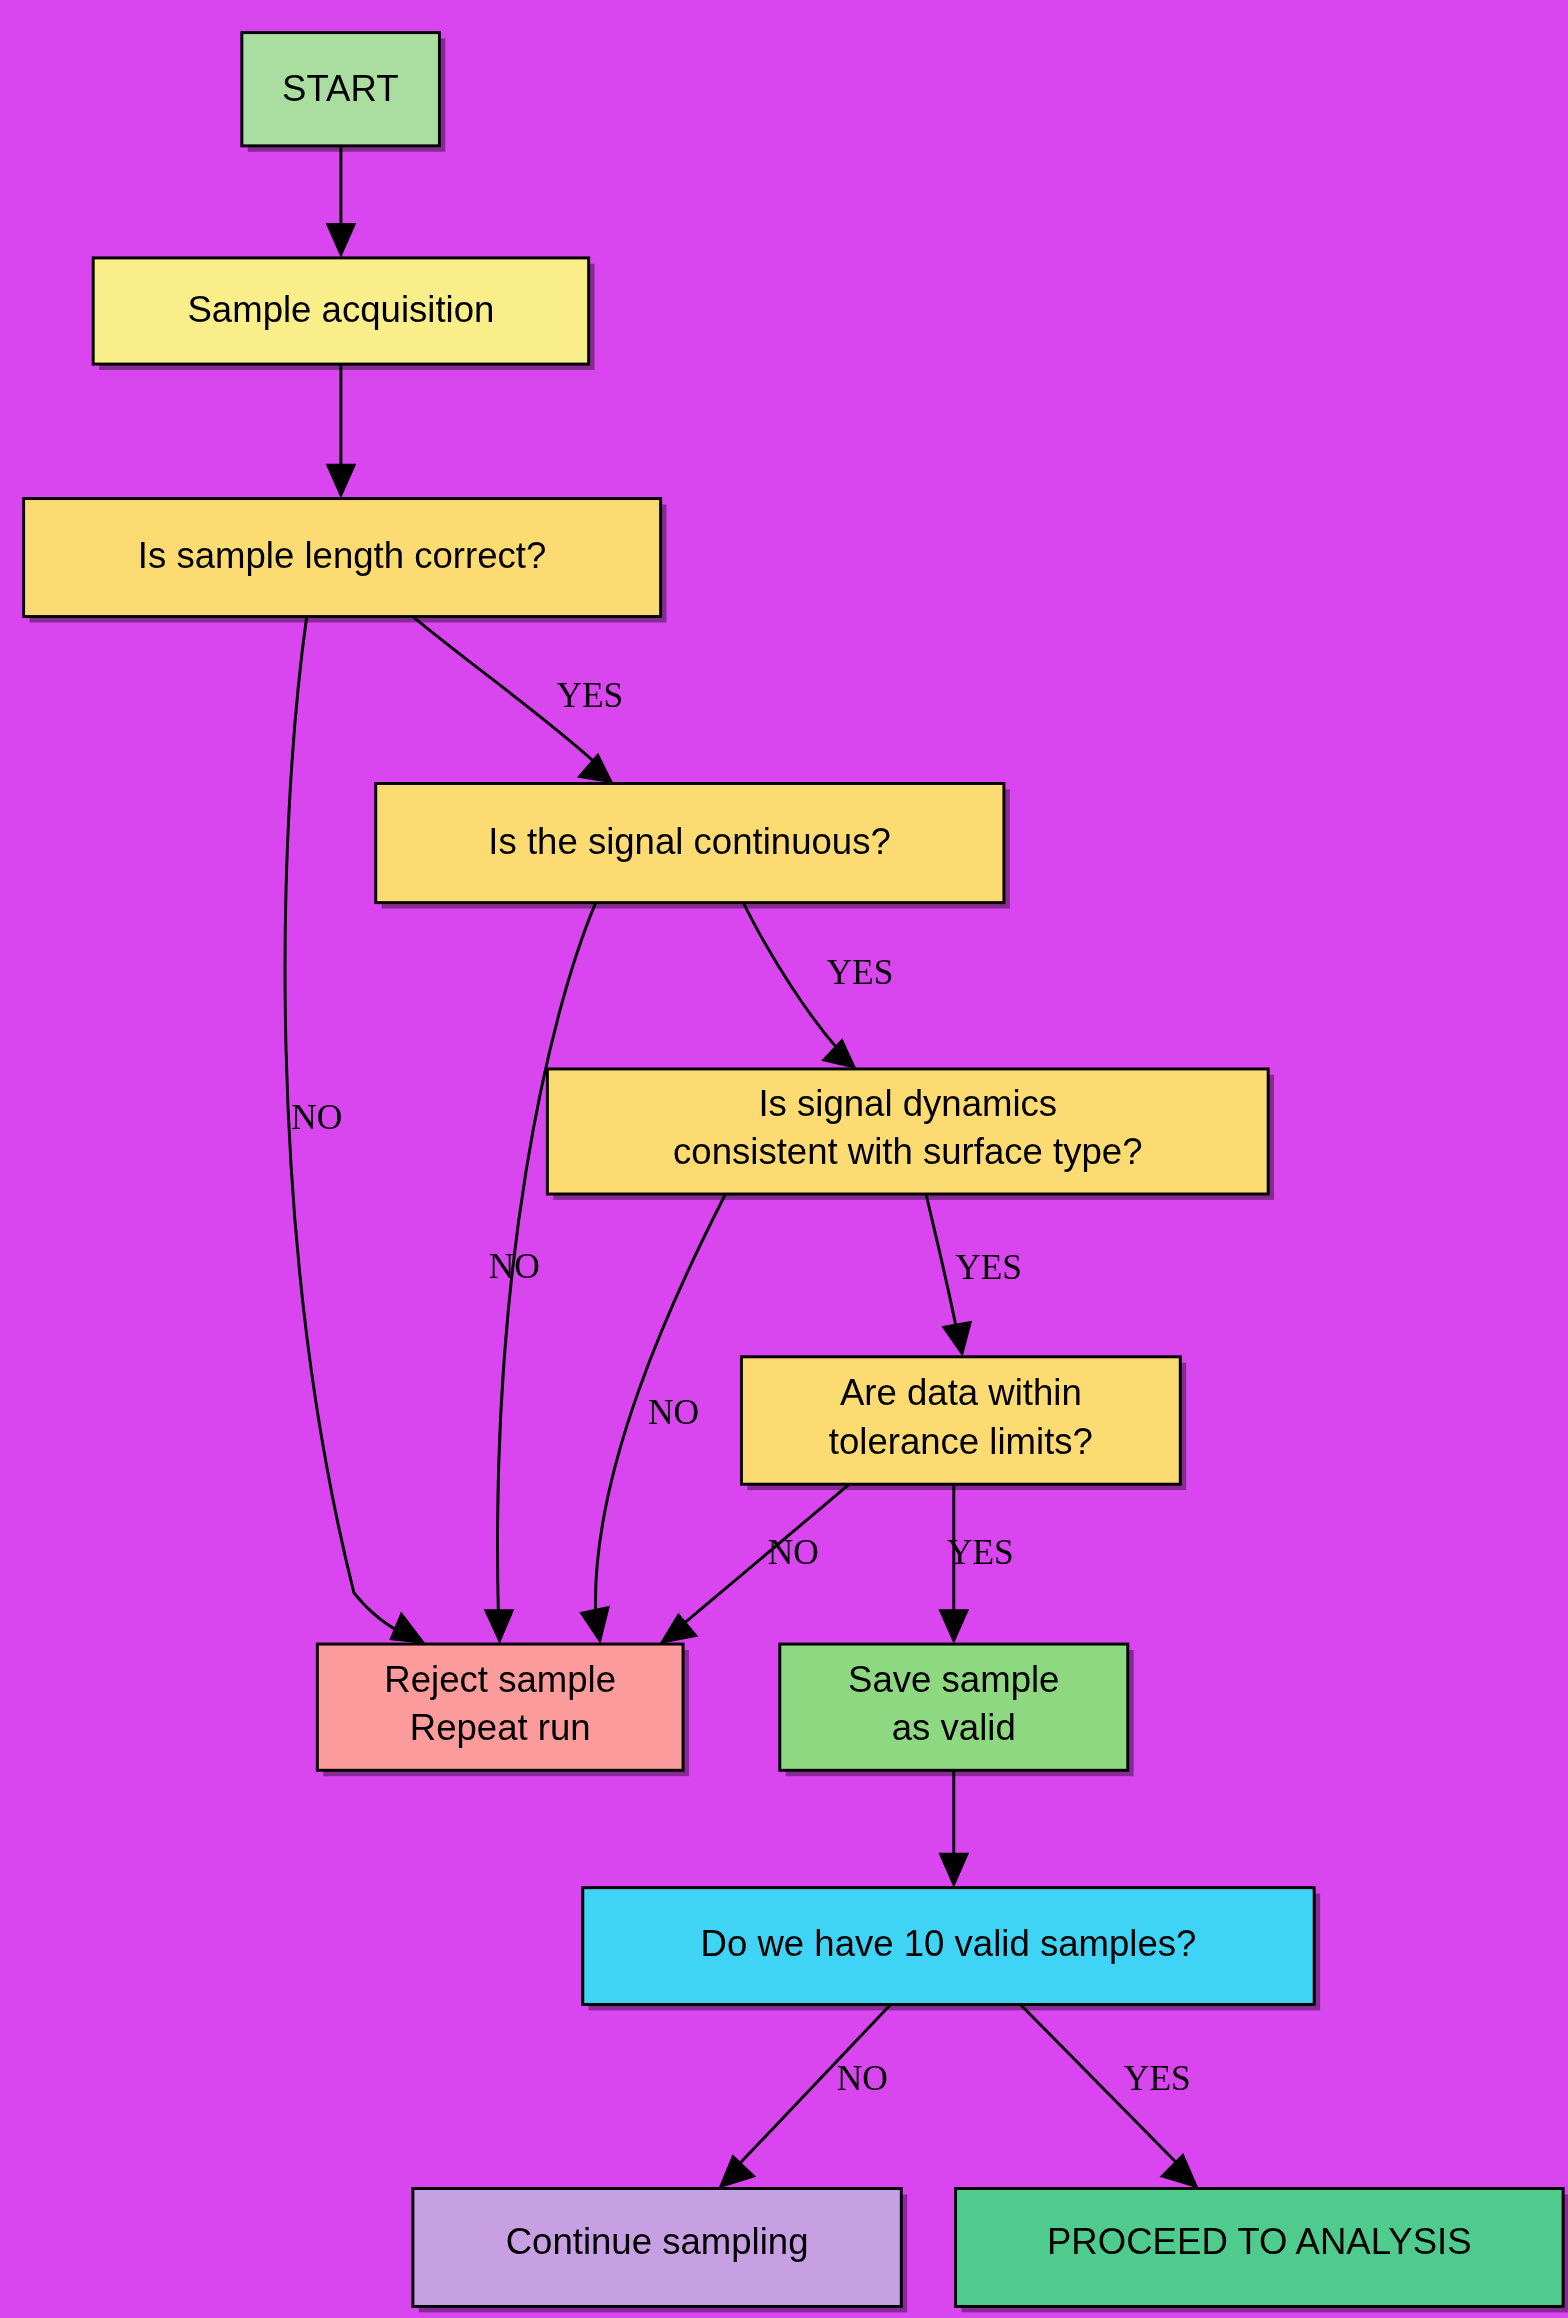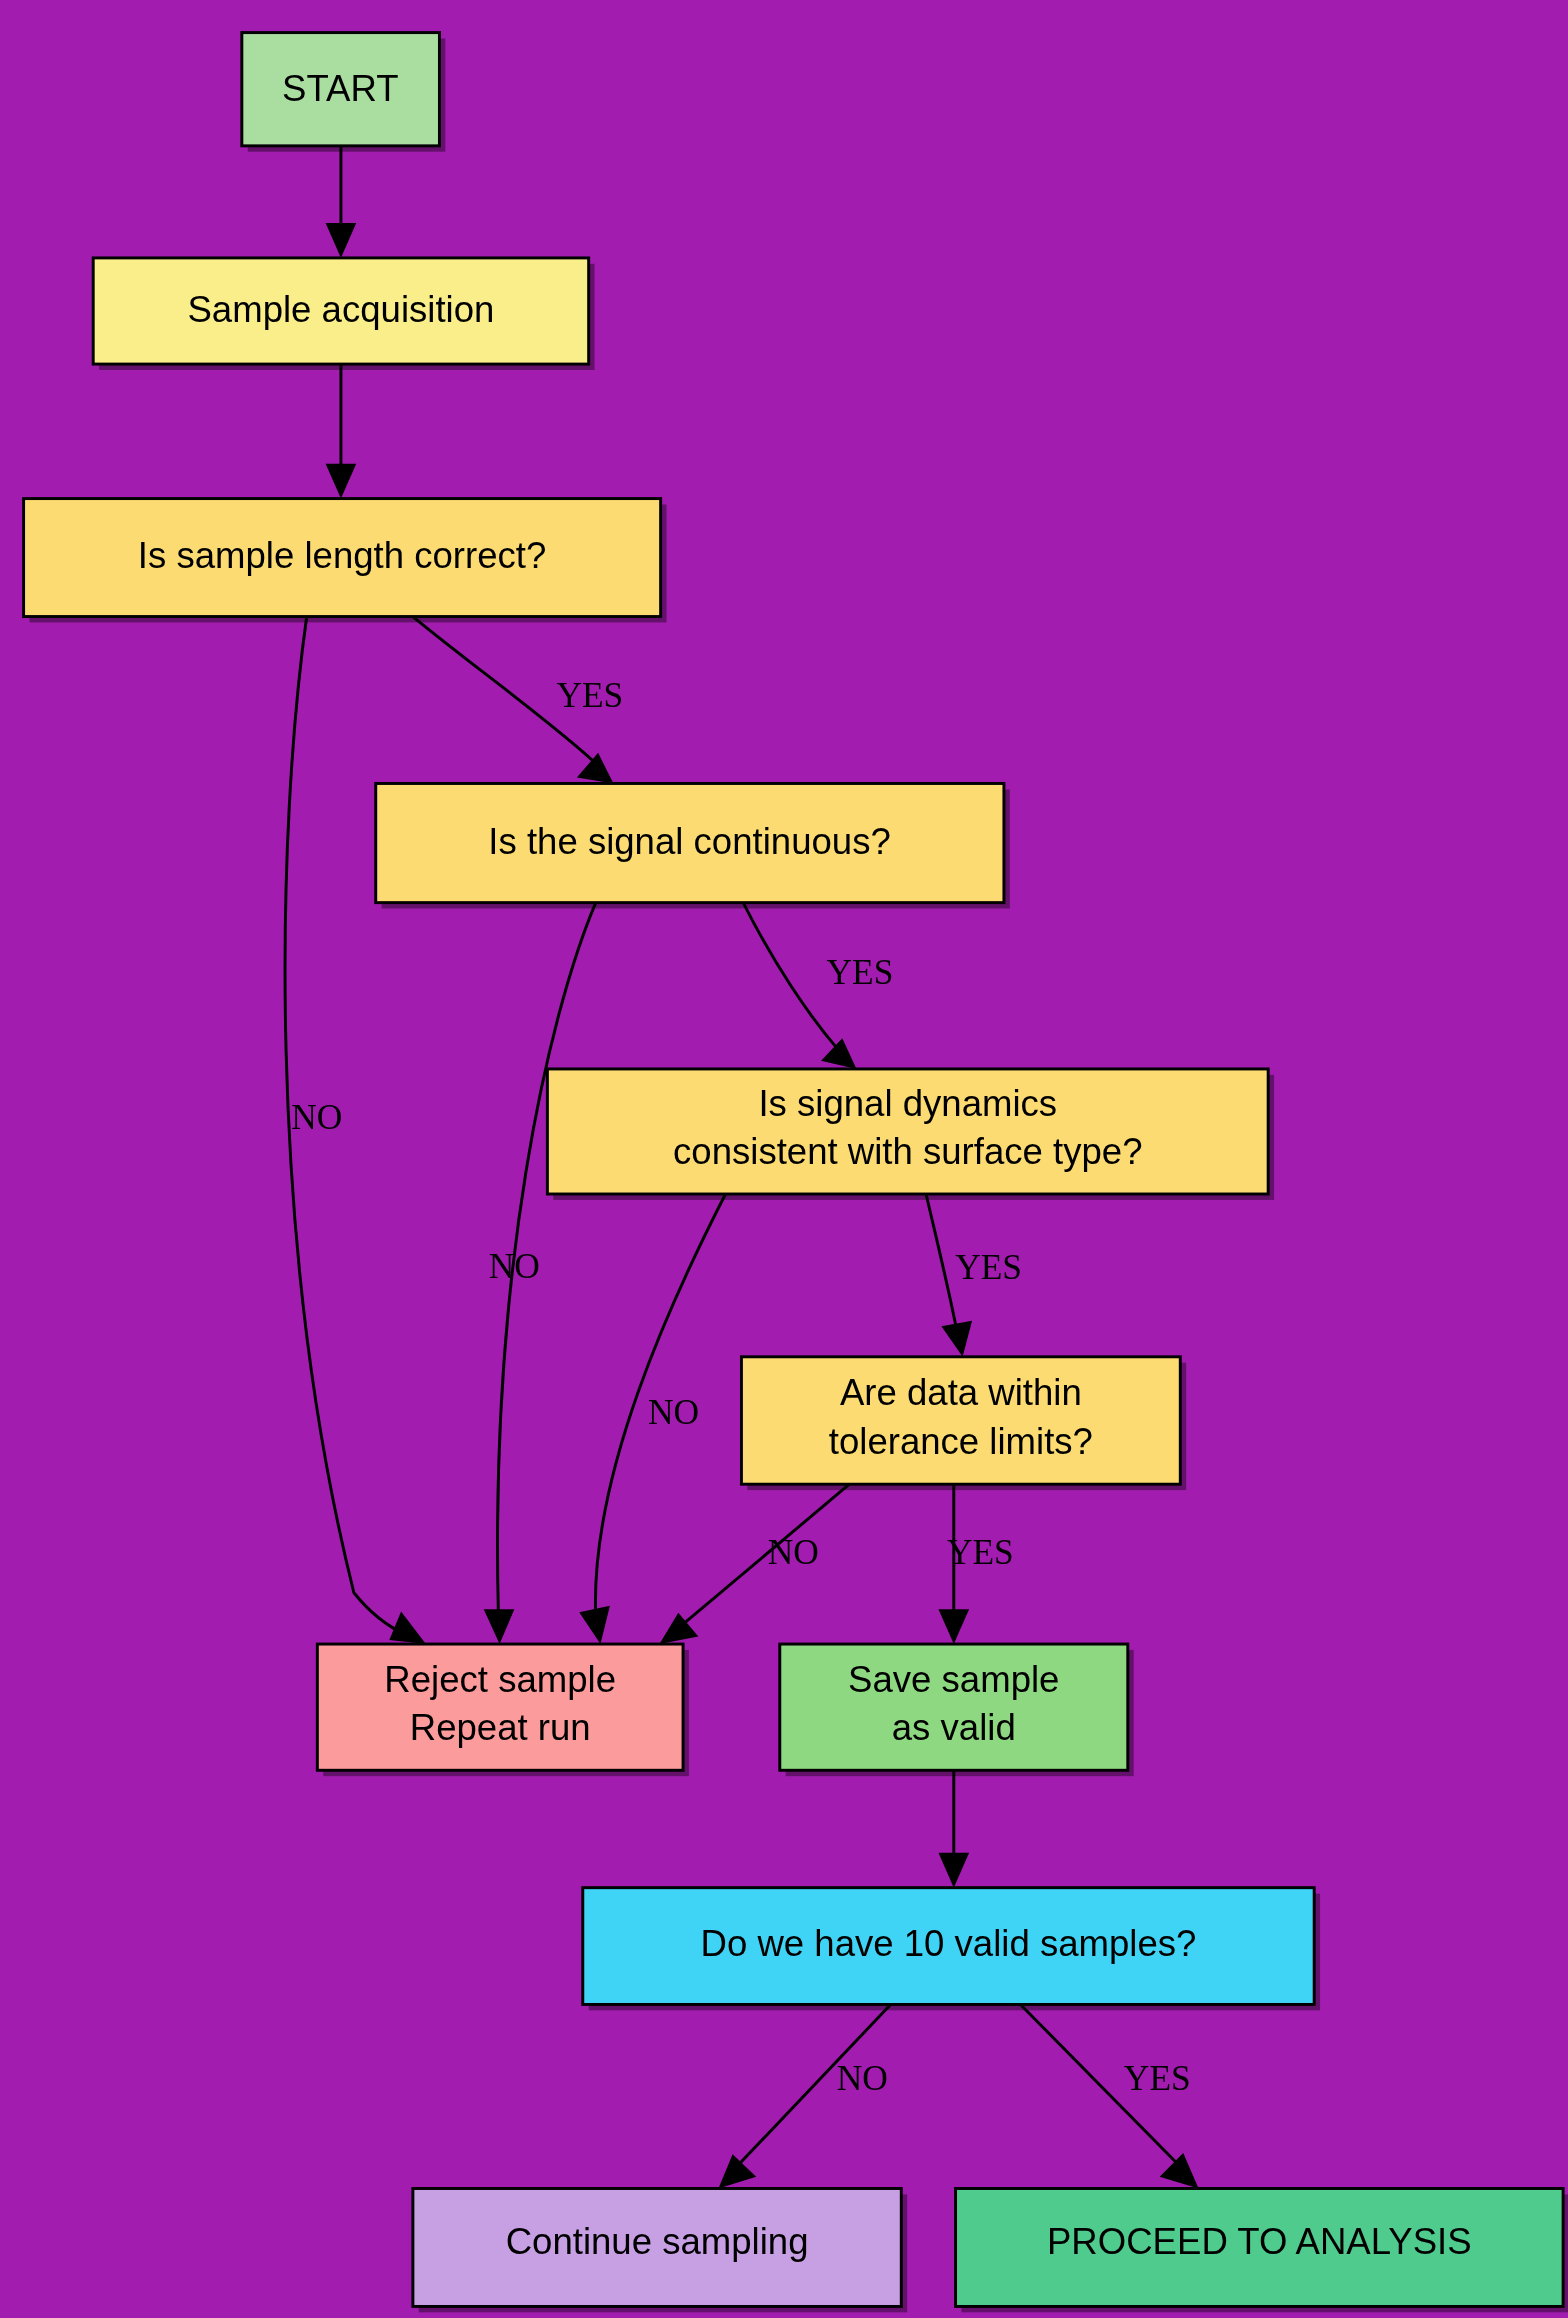--- a/index.html
+++ b/index.html
@@ -8,21 +8,21 @@
     padding: 0;
     background: #ffffff;
   }
   body {
     font-family: "Liberation Sans", sans-serif;
   }
   #flowchart-root {
     position: relative;
     width: 1569px;
     height: 2319px;
-    background: #a21caf;
+    background: #d946ef;
     overflow: hidden;
   }
   svg.chart-canvas {
     position: absolute;
     top: 0;
     left: 0;
     width: 1569px;
     height: 2319px;
     display: block;
   }

